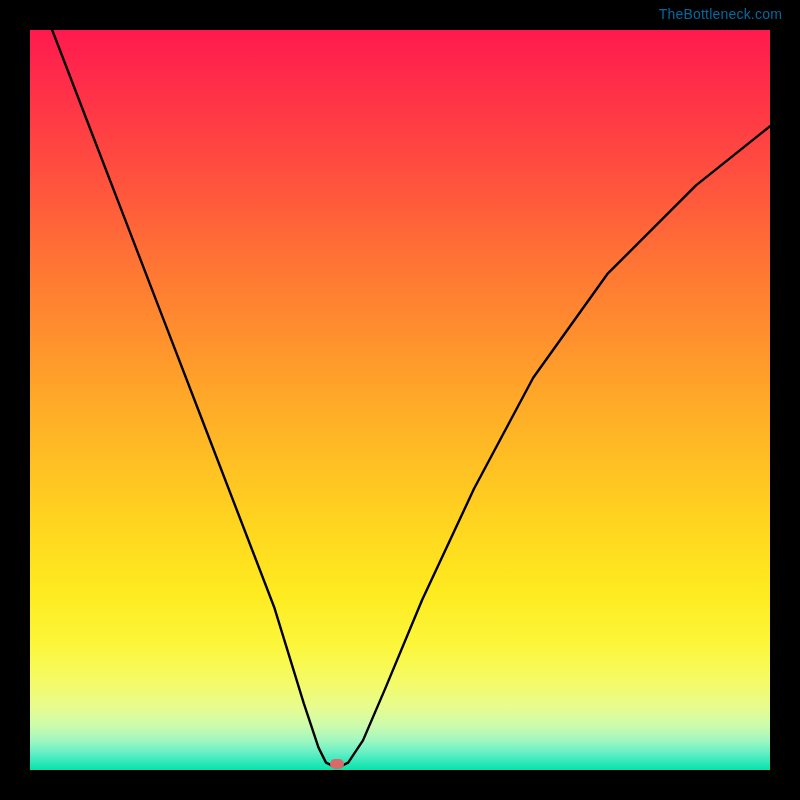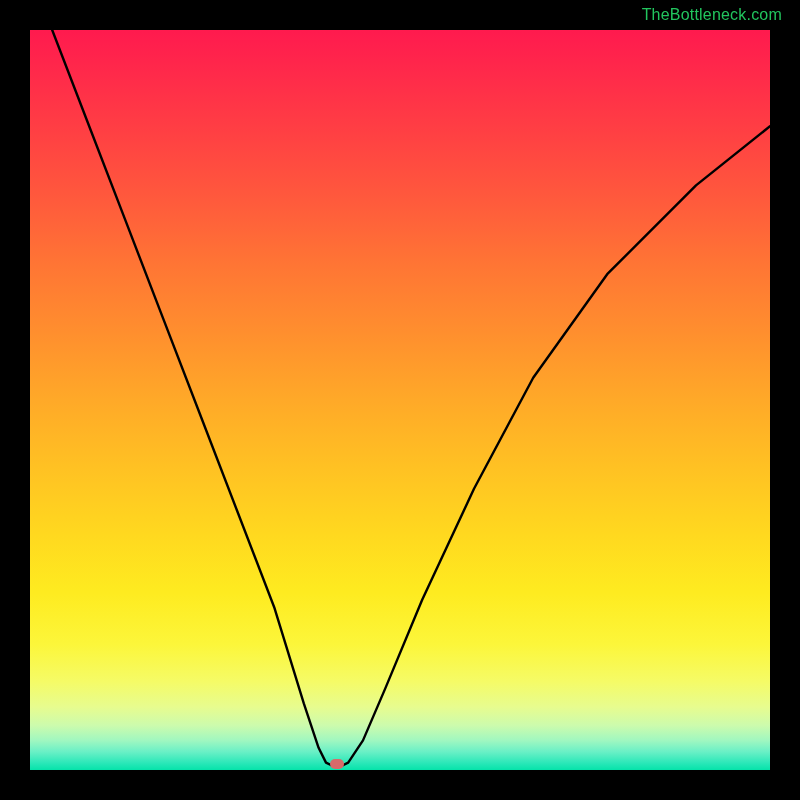--- a/index.html
+++ b/index.html
@@ -7,22 +7,22 @@
     width: 800px;
     height: 800px;
     background: #000;
     position: relative;
     font-family: Arial, Helvetica, sans-serif;
   }
   .watermark {
     position: absolute;
     top: 6px;
     right: 18px;
-    color: #22c55e;
-    font-size: 16px;
+    color: #0369a1;
+    font-size: 14px;
     font-weight: 500;
     z-index: 20;
     letter-spacing: 0.2px;
   }
   .plot-area {
     position: absolute;
     left: 30px;
     top: 30px;
     width: 740px;
     height: 740px;

